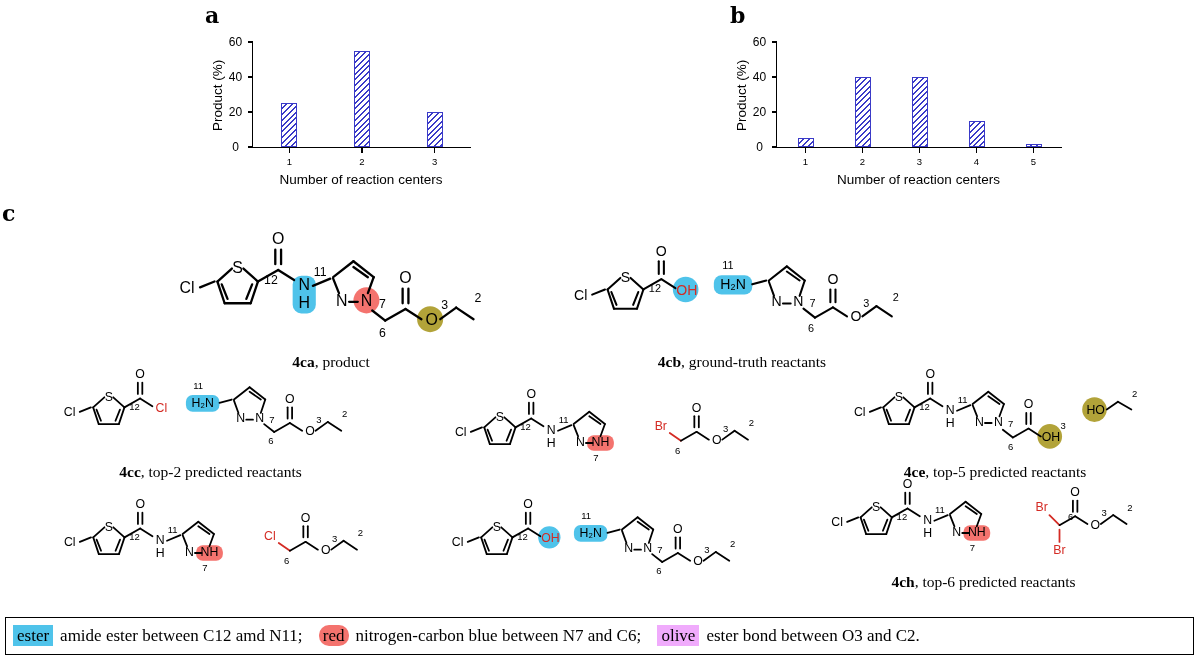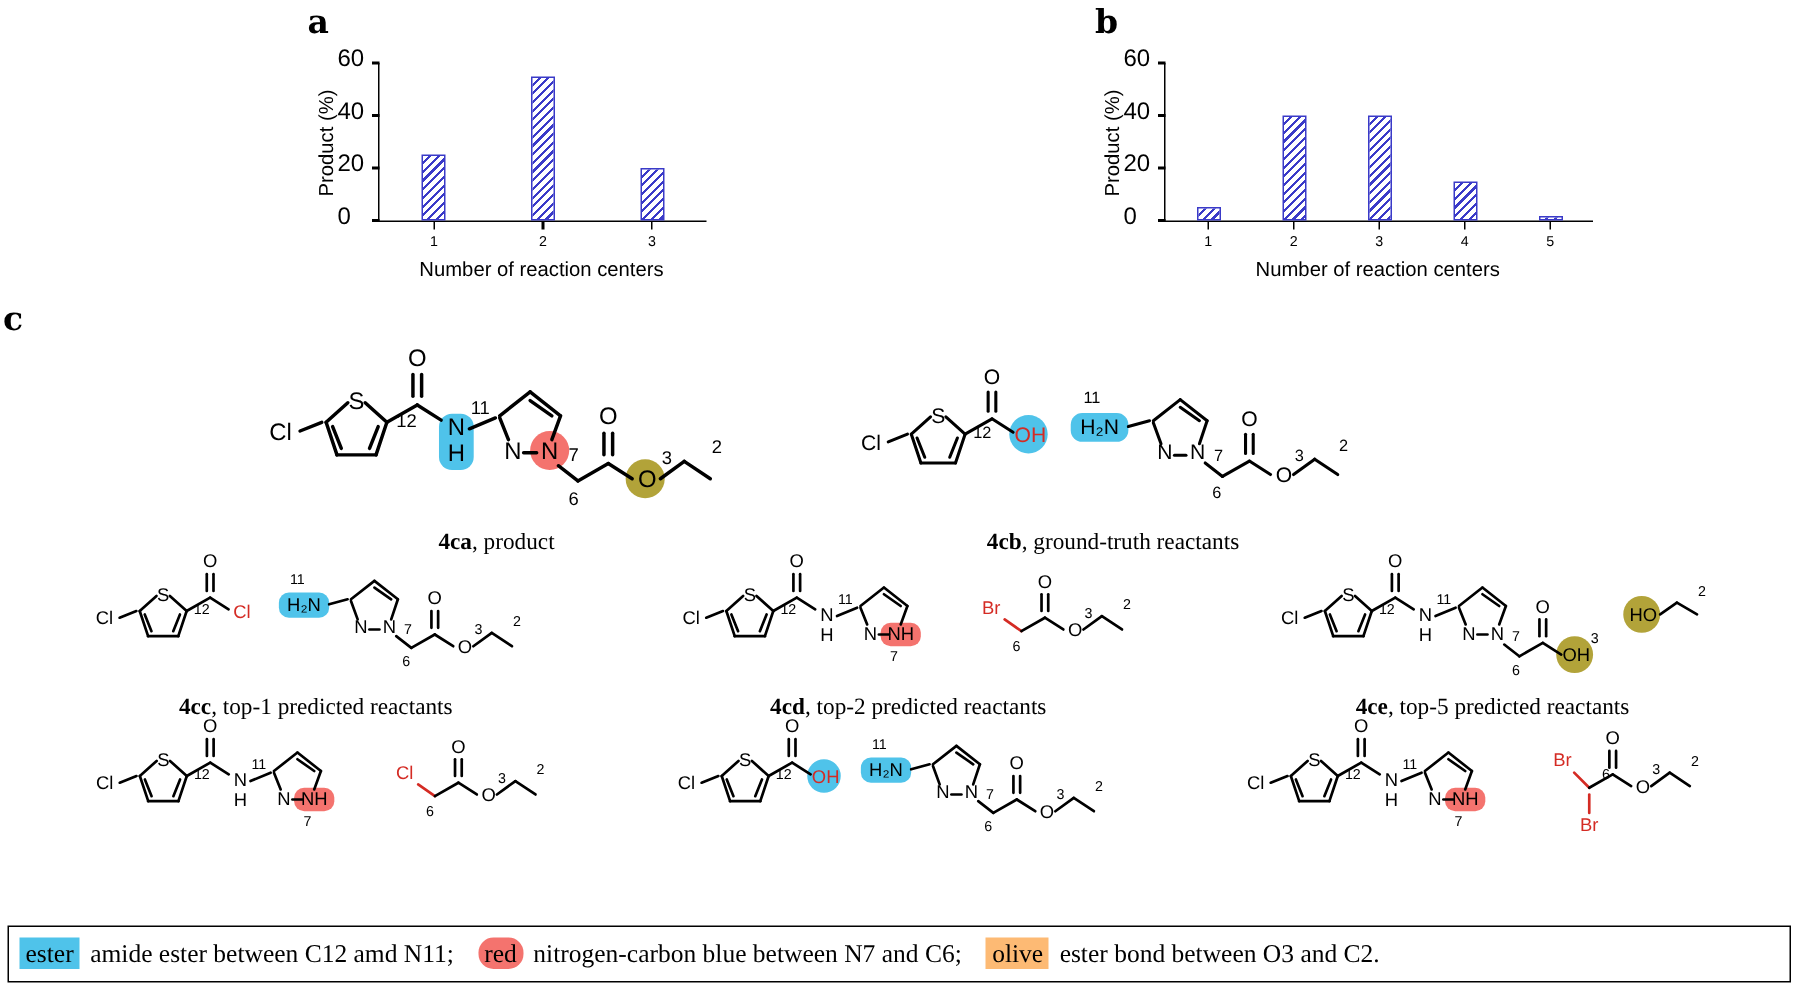--- a/index.html
+++ b/index.html
@@ -20,22 +20,22 @@
   .chart{position:absolute;}
   #chart-a{left:210px;top:42px;}
   #chart-b{left:734px;top:42px;}
   .chart-wrap{display:flex;}
   .ylabel{
     writing-mode:vertical-rl;transform:rotate(180deg);
     font-family:"Liberation Sans",sans-serif;font-size:13.5px;
     display:flex;align-items:center;justify-content:center;margin-right:27px;
   }
   .plot{position:relative;border-left:1.4px solid #000;border-bottom:1.4px solid #000;background:#fff;}
-  .ytick{position:absolute;left:-28px;width:21px;text-align:left;
-    font-family:"Liberation Sans",sans-serif;font-size:16px;}
+  .ytick{position:absolute;left:-28px;width:21px;text-align:center;
+    font-family:"Liberation Sans",sans-serif;font-size:12px;}
   .ytickmark{position:absolute;left:-5px;width:5px;height:1.3px;background:#000;}
   .bar{
     position:absolute;bottom:0;width:16px;box-sizing:border-box;
     border:1.4px solid #3a3ac8;
     background:repeating-linear-gradient(135deg,#ffffff 0px,#ffffff 2.6px,#3a3ac8 2.6px,#3a3ac8 4.1px);
   }
   .xtickmark{position:absolute;bottom:-6.2px;width:1.3px;height:4.8px;background:#000;}
   .xtick{position:absolute;bottom:-20px;width:20px;text-align:center;
     font-family:"Liberation Sans",sans-serif;font-size:9.5px;}
   .xlabel{font-family:"Liberation Sans",sans-serif;font-size:13.5px;text-align:center;margin-top:24px;}
@@ -52,21 +52,21 @@
 
   
   #legend{
     position:absolute;left:5px;top:617px;width:1189px;box-sizing:border-box;
     border:1.6px solid #000;padding:8px 7px;font-size:17px;white-space:nowrap;
   }
   .legend-item{margin-right:12px;}
   .sw{padding:1px 4px;margin-right:7px;}
   .sw-blue{background:#4fc3ea;}
   .sw-red{background:#f4736e;border-radius:10px;}
-  .sw-olive{background:#fdba74;margin-top:40px;}
+  .sw-olive{background:#f0abfc;margin-top:40px;}
 </style>
 </head>
 <body>
 
 <div class="panel-letter" id="letter-a">a</div>
 <div class="panel-letter" id="letter-b">b</div>
 <div class="panel-letter" id="letter-c">c</div>
 
 <div class="chart" id="chart-a">
     <div class="chart-wrap">
@@ -264,21 +264,21 @@
         <text x="132" y="37" text-anchor="middle" font-family="&quot;Liberation Sans&quot;, sans-serif" font-size="11" fill="#000">H₂N</text>
         <text x="166" y="50" text-anchor="middle" font-family="&quot;Liberation Sans&quot;, sans-serif" font-size="11" fill="#000">N</text>
         <text x="183" y="50" text-anchor="middle" font-family="&quot;Liberation Sans&quot;, sans-serif" font-size="11" fill="#000">N</text>
         <text x="194" y="51" text-anchor="middle" font-family="&quot;Liberation Sans&quot;, sans-serif" font-size="8.5" fill="#000">7</text>
         <text x="193" y="70" text-anchor="middle" font-family="&quot;Liberation Sans&quot;, sans-serif" font-size="8.5" fill="#000">6</text>
         <text x="210" y="33" text-anchor="middle" font-family="&quot;Liberation Sans&quot;, sans-serif" font-size="11" fill="#000">O</text>
         <text x="228" y="62" text-anchor="middle" font-family="&quot;Liberation Sans&quot;, sans-serif" font-size="11" fill="#000">O</text>
         <text x="236" y="51" text-anchor="middle" font-family="&quot;Liberation Sans&quot;, sans-serif" font-size="8.5" fill="#000">3</text>
         <text x="259" y="46" text-anchor="middle" font-family="&quot;Liberation Sans&quot;, sans-serif" font-size="8.5" fill="#000">2</text>
       </svg>
-    <div class="mol-caption"><b>4cc</b><span>, top-1 predicted reactants</span></div>
+    <div class="mol-caption"><b>4cc</b><span>, top-2 predicted reactants</span></div>
   </div>
   <div class="mol-cell">
     <svg class="mol" viewBox="0 0 285 85" width="319" height="95">
         <rect x="126" y="44" width="24" height="14" rx="6" fill="#f4736e"></rect>
         <line x1="22" y1="41" x2="32" y2="37" stroke="#000" stroke-width="1.6" stroke-linecap="round"></line>
         <line x1="34" y1="37" x2="44" y2="28" stroke="#000" stroke-width="1.6" stroke-linecap="round"></line>
         <line x1="52" y1="28" x2="62" y2="37" stroke="#000" stroke-width="1.6" stroke-linecap="round"></line>
         <line x1="62" y1="37" x2="57" y2="52" stroke="#000" stroke-width="1.6" stroke-linecap="round"></line>
         <line x1="57" y1="52" x2="39" y2="52" stroke="#000" stroke-width="1.6" stroke-linecap="round"></line>
         <line x1="39" y1="52" x2="34" y2="37" stroke="#000" stroke-width="1.6" stroke-linecap="round"></line>
@@ -312,21 +312,20 @@
         <text x="120" y="54" text-anchor="middle" font-family="&quot;Liberation Sans&quot;, sans-serif" font-size="11" fill="#000">N</text>
         <text x="138" y="54" text-anchor="middle" font-family="&quot;Liberation Sans&quot;, sans-serif" font-size="11" fill="#000">NH</text>
         <text x="134" y="67" text-anchor="middle" font-family="&quot;Liberation Sans&quot;, sans-serif" font-size="8.5" fill="#000">7</text>
         <text x="192" y="39" text-anchor="middle" font-family="&quot;Liberation Sans&quot;, sans-serif" font-size="11" fill="#d42b24">Br</text>
         <text x="207" y="61" text-anchor="middle" font-family="&quot;Liberation Sans&quot;, sans-serif" font-size="8.5" fill="#000">6</text>
         <text x="224" y="23" text-anchor="middle" font-family="&quot;Liberation Sans&quot;, sans-serif" font-size="11" fill="#000">O</text>
         <text x="242" y="52" text-anchor="middle" font-family="&quot;Liberation Sans&quot;, sans-serif" font-size="11" fill="#000">O</text>
         <text x="250" y="41" text-anchor="middle" font-family="&quot;Liberation Sans&quot;, sans-serif" font-size="8.5" fill="#000">3</text>
         <text x="273" y="36" text-anchor="middle" font-family="&quot;Liberation Sans&quot;, sans-serif" font-size="8.5" fill="#000">2</text>
       </svg>
-    <div class="mol-caption"><b>4cd</b><span>, top-2 predicted reactants</span></div>
   </div>
   <div class="mol-cell">
     <svg class="mol" viewBox="0 0 268 85" width="300" height="95">
         <circle cx="183" cy="63" r="11" fill="#b2a339"></circle>
         <circle cx="223" cy="39" r="11" fill="#b2a339"></circle>
         <line x1="22" y1="41" x2="32" y2="37" stroke="#000" stroke-width="1.6" stroke-linecap="round"></line>
         <line x1="34" y1="37" x2="44" y2="28" stroke="#000" stroke-width="1.6" stroke-linecap="round"></line>
         <line x1="52" y1="28" x2="62" y2="37" stroke="#000" stroke-width="1.6" stroke-linecap="round"></line>
         <line x1="62" y1="37" x2="57" y2="52" stroke="#000" stroke-width="1.6" stroke-linecap="round"></line>
         <line x1="57" y1="52" x2="39" y2="52" stroke="#000" stroke-width="1.6" stroke-linecap="round"></line>
@@ -508,20 +507,21 @@
         <text x="138" y="54" text-anchor="middle" font-family="&quot;Liberation Sans&quot;, sans-serif" font-size="11" fill="#000">NH</text>
         <text x="134" y="67" text-anchor="middle" font-family="&quot;Liberation Sans&quot;, sans-serif" font-size="8.5" fill="#000">7</text>
         <text x="196" y="31" text-anchor="middle" font-family="&quot;Liberation Sans&quot;, sans-serif" font-size="11" fill="#d42b24">Br</text>
         <text x="212" y="70" text-anchor="middle" font-family="&quot;Liberation Sans&quot;, sans-serif" font-size="11" fill="#d42b24">Br</text>
         <text x="222" y="39" text-anchor="middle" font-family="&quot;Liberation Sans&quot;, sans-serif" font-size="8.5" fill="#000">6</text>
         <text x="226" y="18" text-anchor="middle" font-family="&quot;Liberation Sans&quot;, sans-serif" font-size="11" fill="#000">O</text>
         <text x="244" y="47" text-anchor="middle" font-family="&quot;Liberation Sans&quot;, sans-serif" font-size="11" fill="#000">O</text>
         <text x="252" y="36" text-anchor="middle" font-family="&quot;Liberation Sans&quot;, sans-serif" font-size="8.5" fill="#000">3</text>
         <text x="275" y="31" text-anchor="middle" font-family="&quot;Liberation Sans&quot;, sans-serif" font-size="8.5" fill="#000">2</text>
       </svg>
+    <div class="mol-caption"><b>4ch</b><span>, top-6 predicted reactants</span></div>
   </div>
 </div>
 
 <div id="legend">
   <span class="legend-item"><span class="sw sw-blue">ester</span><span>amide ester between C12 amd N11;</span></span>
   <span class="legend-item"><span class="sw sw-red">red</span><span>nitrogen-carbon blue between N7 and C6;</span></span>
   <span class="legend-item"><span class="sw sw-olive">olive</span><span>ester bond between O3 and C2.</span></span>
 </div>
 
 </body></html>

